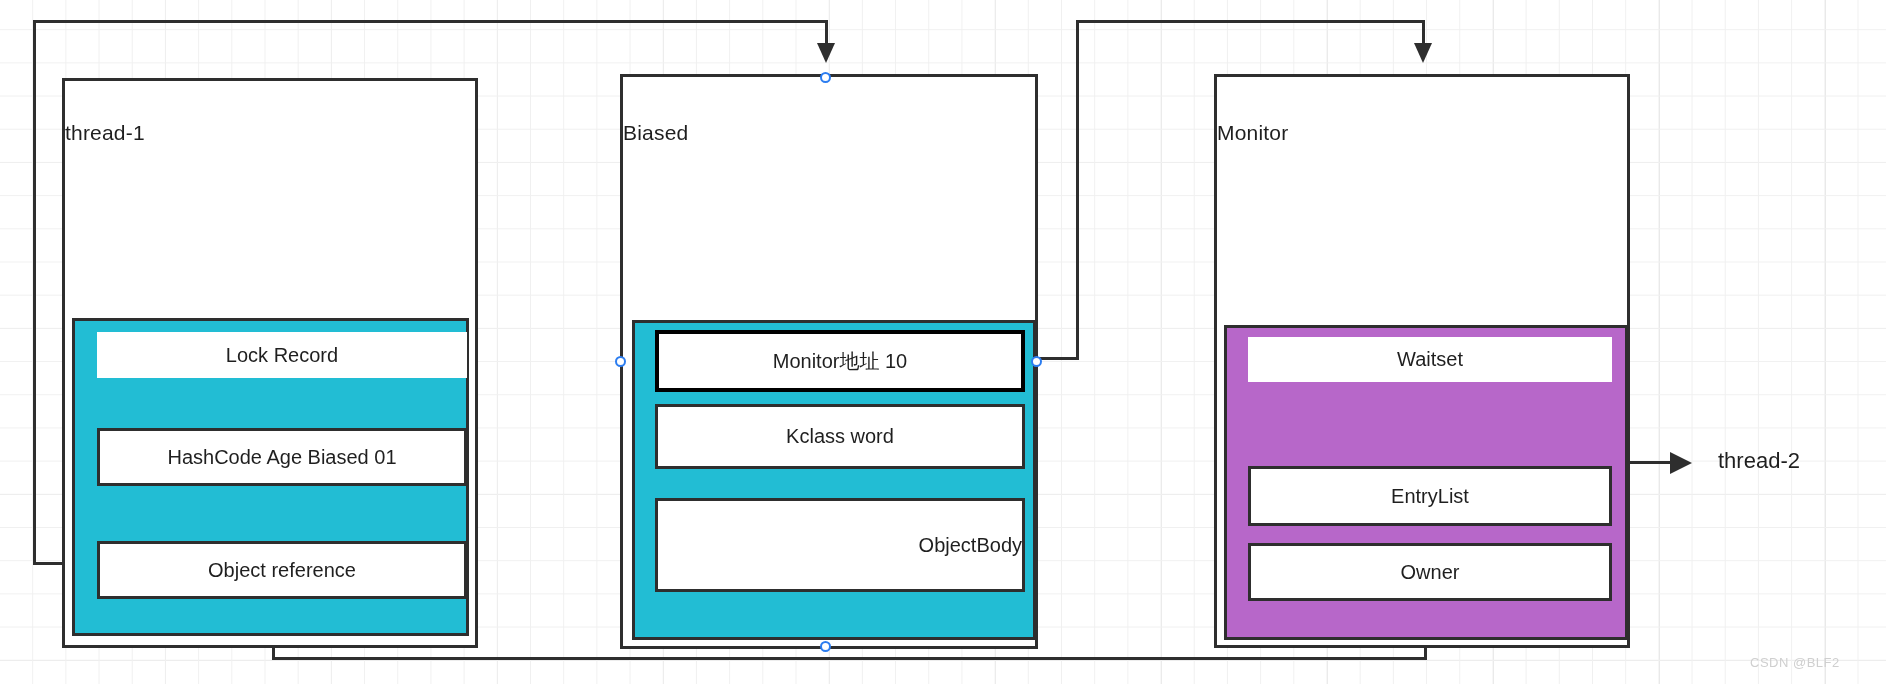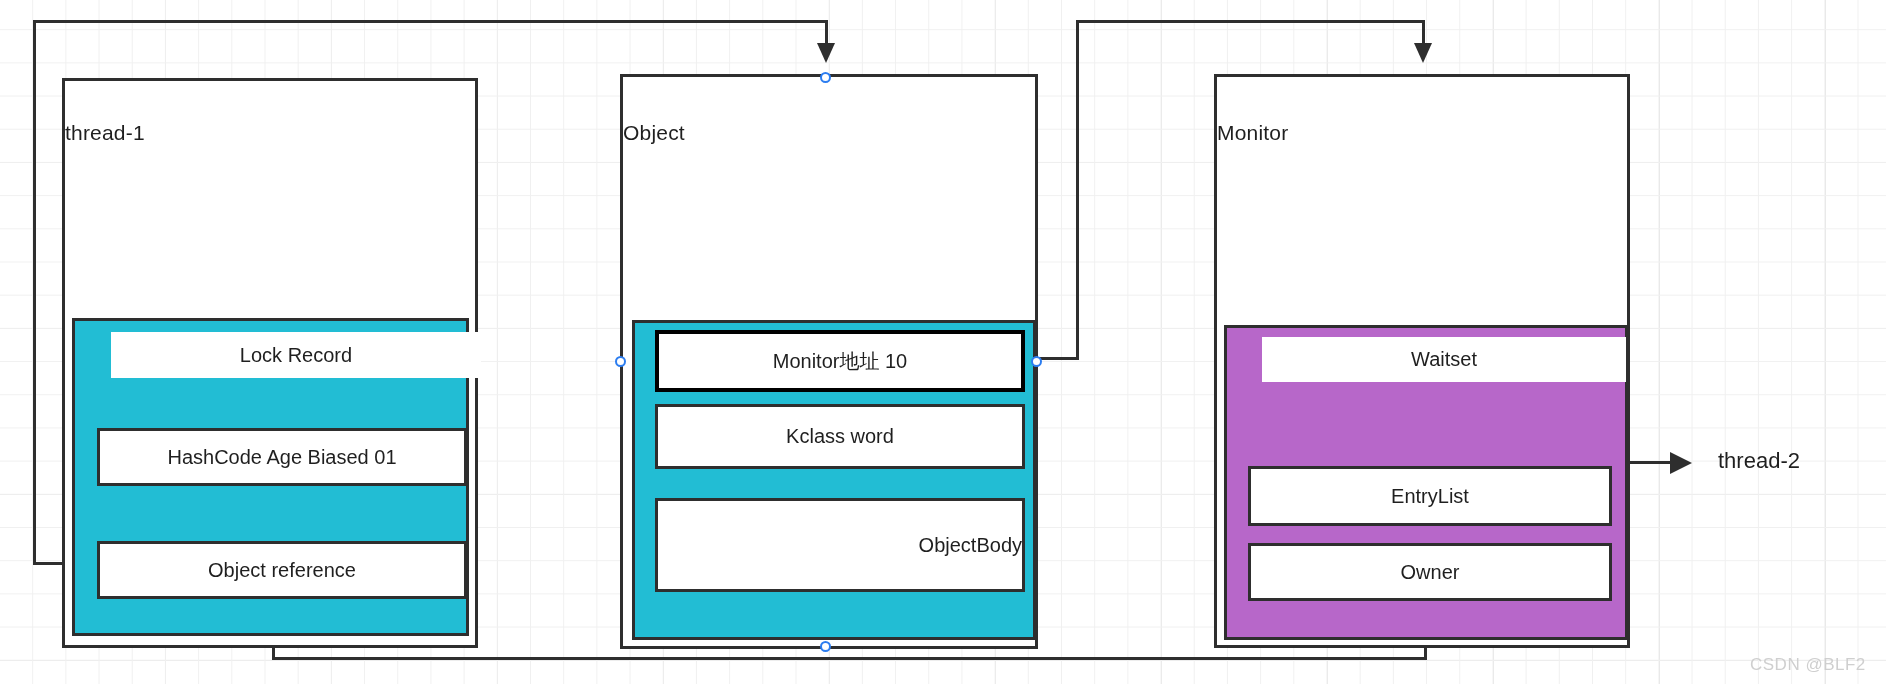--- a/index.html
+++ b/index.html
@@ -54,21 +54,21 @@
     box-sizing: border-box;
     background: #ffffff;
     border: 3px solid #2e2e2e;
     display: flex;
     align-items: center;
     justify-content: center;
     font-size: 20px;
     color: #1f1f1f;
     white-space: nowrap;
   }
-  .row.no-border { border: none; margin-left: 14px; }
+  .row.no-border { border: none; }
   .row.thick { border-width: 4px; border-color: #000000; }
 
   
   .line {
     position: absolute;
     background: #2e2e2e;
   }
   .line.h { height: 3px; }
   .line.v { width: 3px; }
 
@@ -108,21 +108,21 @@
   
   .free-label {
     position: absolute;
     font-size: 22px;
     color: #1f1f1f;
     white-space: nowrap;
   }
 
   .watermark {
     position: absolute;
-    font-size: 17px;
+    font-size: 13px;
     color: #cfcfcf;
     letter-spacing: 0.5px;
     white-space: nowrap;
   }
 </style>
 </head>
 <body>
 
 <div id="canvas">
 
@@ -156,21 +156,21 @@
     <span>Lock Record</span>
   </div>
   <div class="row" style="left:97px; top:428px; width:370px; height:58px;">
     <span>HashCode Age Biased 01</span>
   </div>
   <div class="row" style="left:97px; top:541px; width:370px; height:58px;">
     <span>Object reference</span>
   </div>
 
   <div class="outer-box" style="left:620px; top:74px; width:418px; height:575px;">
-    <div class="outer-title" style="top:44px;">Object</div>
+    <div class="outer-title" style="top:44px;">Biased</div>
   </div>
 
   <div class="panel cyan" style="left:632px; top:320px; width:404px; height:320px;">
   </div>
   <div class="row thick" style="left:655px; top:330px; width:370px; height:62px;text-align:center;">
     <span>Monitor地址 10</span>
   </div>
   <div class="row" style="left:655px; top:404px; width:370px; height:65px;">
     <span>Kclass word</span>
   </div>

